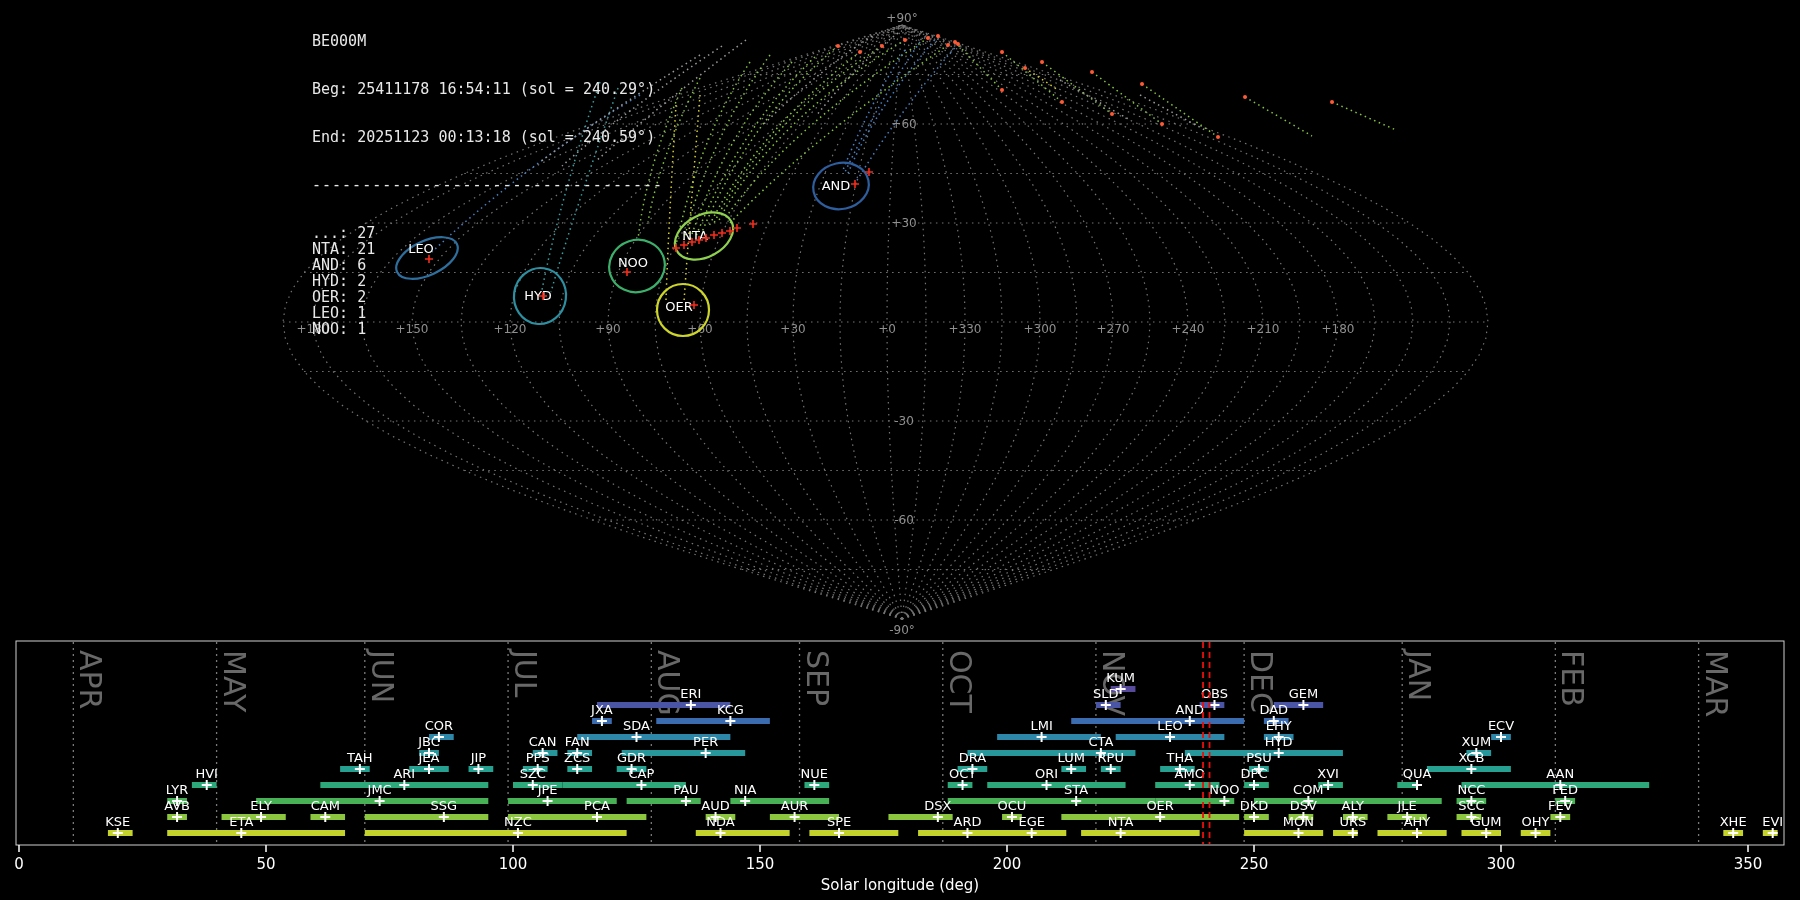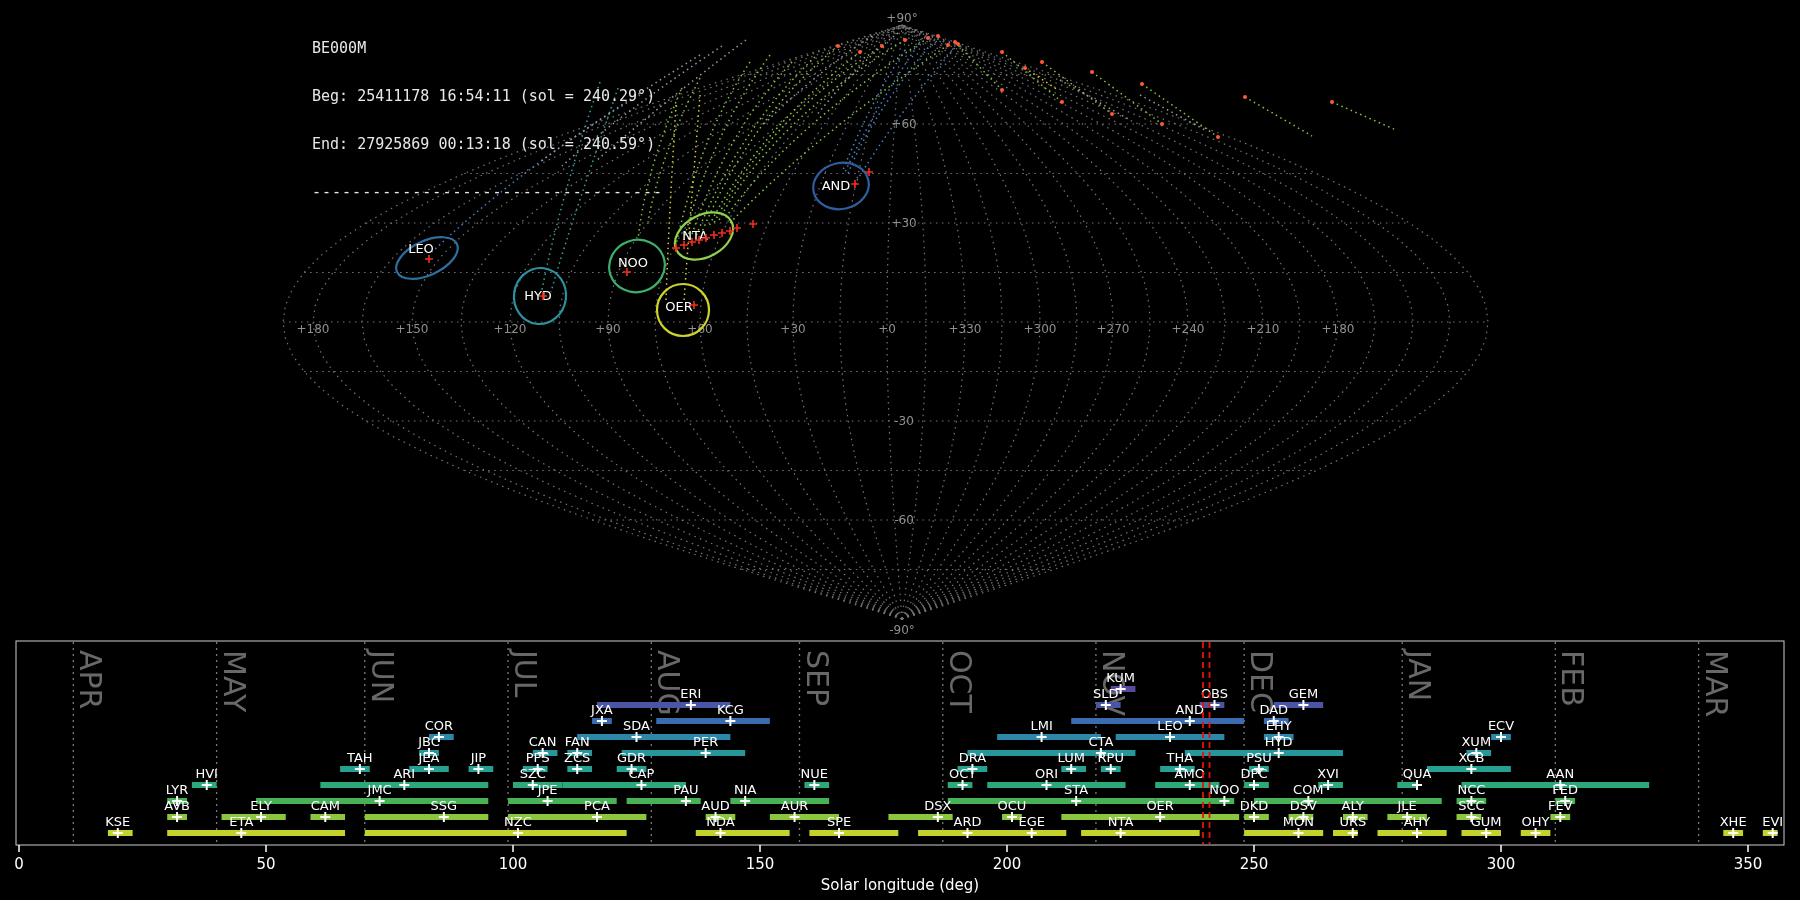--- a/index.html
+++ b/index.html
@@ -1,19 +1,19 @@
 <!DOCTYPE html>
 <html><head>
 <meta charset="utf-8">
 <style>
   html,body{margin:0;padding:0;background:#000;}
   .stage{position:relative;width:1800px;height:900px;background:#000;overflow:hidden;
          font-family:"DejaVu Sans",sans-serif;}
   #scene{position:absolute;left:0;top:0;}
-  .info{position:absolute;left:312px;top:8px;color:#e8e8e8;
+  .info{position:absolute;left:312px;top:1px;color:#e8e8e8;
         font-family:"DejaVu Sans Mono",monospace;font-size:15px;line-height:16px;white-space:pre;}
   .info .sep{letter-spacing:1px;}
 </style>
 </head>
 <body>
 
 <div class="stage">
   <svg id="scene" width="1800" height="900">
       <g>
         <g stroke="#8a8a8a" stroke-width="1.2" fill="none" stroke-dasharray="1.5 4.5" opacity="0.85">
@@ -662,16 +662,17 @@
           <text x="1501.0000000000002" y="869" fill="#ffffff" font-size="15" text-anchor="middle">300</text>
           <line x1="1748.0000000000002" y1="845" x2="1748.0000000000002" y2="852" stroke="#ffffff" stroke-width="1.5"></line>
           <text x="1748.0000000000002" y="869" fill="#ffffff" font-size="15" text-anchor="middle">350</text>
           <text x="900" y="890" fill="#ffffff" font-size="15" text-anchor="middle">Solar longitude (deg)</text>
         </g>
       </g>
     </svg>
   <div class="info">
     <div>BE000M</div>
     <div>Beg: 25411178 16:54:11 (sol = 240.29°)</div>
-    <div>End: 27925869 00:13:18 (sol = 240.59°)</div>
+    <div>End: 20251123 00:13:18 (sol = 240.59°)</div>
     <div class="sep">-----------------------------------</div>
+    <div id="counts"><div>...: 27</div><div>NTA: 21</div><div>AND: 6</div><div>HYD: 2</div><div>OER: 2</div><div>LEO: 1</div><div>NOO: 1</div></div>
   </div>
 </div>
 
 </body></html>

